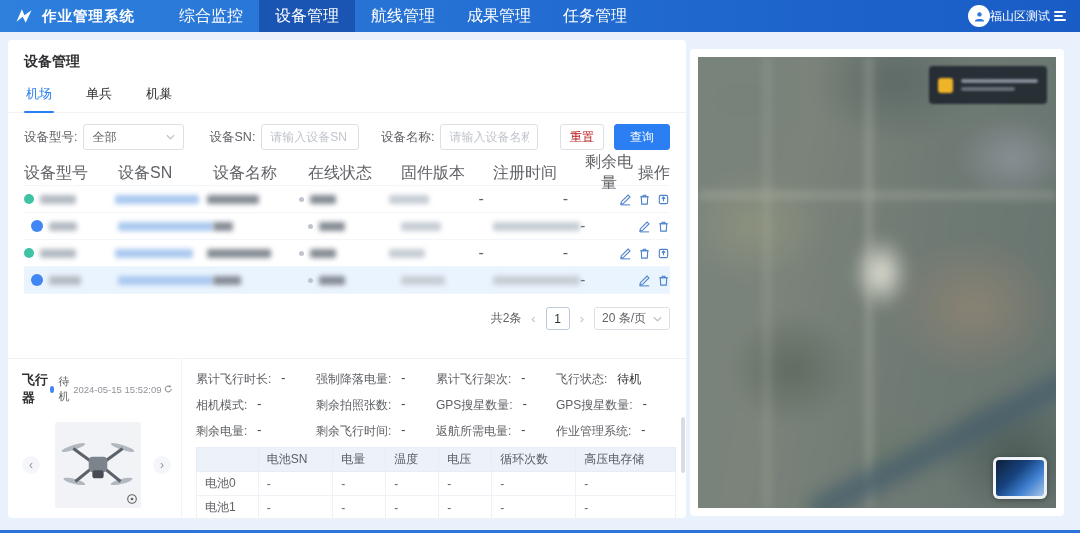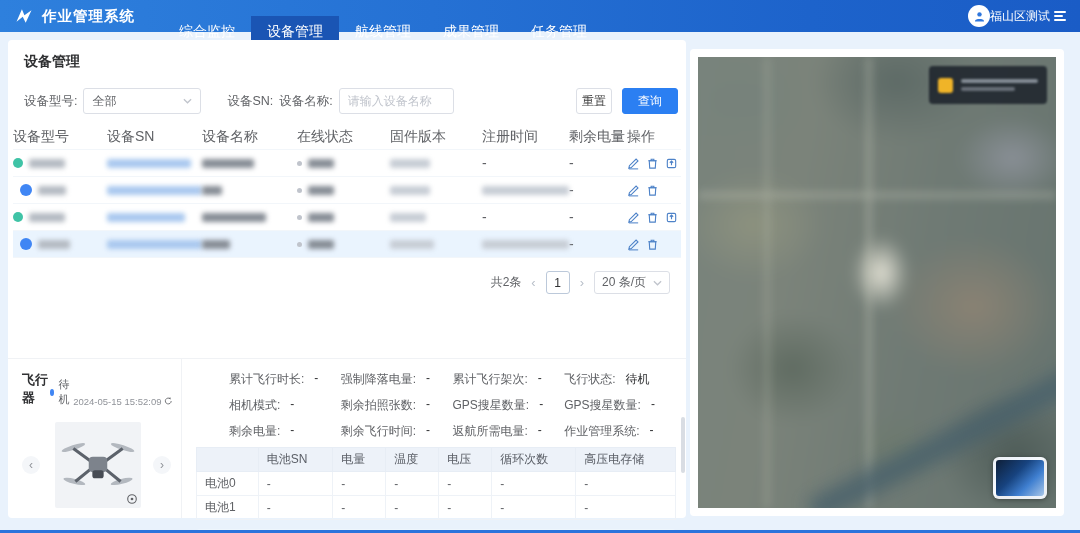--- a/index.html
+++ b/index.html
@@ -7,21 +7,21 @@
     font-family:"Liberation Sans","DejaVu Sans",sans-serif; background:#e9f2fc; }
 
   
   .navbar { position:absolute; left:0; top:0; width:1080px; height:32px;
     background:linear-gradient(90deg,#2e80dd 0%,#2571d4 40%,#1d63cb 75%,#1a5cc6 100%);
     display:flex; align-items:center; color:#fff; }
   .logo { width:20px; height:20px; margin:0 8px 0 14px; flex:0 0 auto; }
   .brand { font-size:14.5px; font-weight:bold; letter-spacing:1px; margin-right:28px; }
   .nav-menu { display:flex; height:100%; }
   .nav-item { padding:0 16px; height:100%; display:flex; align-items:center;
-    font-size:14px; cursor:pointer;margin-top:16px; }
+    font-size:16px; cursor:pointer; }
   .nav-item.active { background:#1a55b4; }
   .nav-right { margin-left:auto; display:flex; align-items:center; gap:0; padding-right:14px; }
   .avatar { width:22px; height:22px; border-radius:50%; background:#fff;
     display:flex; align-items:center; justify-content:center; }
   .user-name { font-size:12px; }
   .list-icon { display:flex; flex-direction:column; gap:2.5px; margin-left:4px; }
   .list-icon i { display:block; height:1.6px; background:#fff; border-radius:1px; }
   .list-icon i:nth-child(1){width:12px}.list-icon i:nth-child(2){width:9px}.list-icon i:nth-child(3){width:12px}
 
   
@@ -31,38 +31,38 @@
 
   
   .page-title { padding:13px 16px 6px; font-size:14px; font-weight:bold; color:#303133; }
   .tabs { display:flex; padding:0 16px; border-bottom:1px solid #f0f2f5; }
   .tab { font-size:13px; color:#303133; padding:8px 2px 9px; margin-right:30px; cursor:pointer;
     position:relative; }
   .tab.active { color:#2b7ff2; }
   .tab.active::after { content:""; position:absolute; left:0; right:0; bottom:-1px; height:2px;
     background:#2b7ff2; border-radius:1px; }
 
-  .filter-row { display:flex; align-items:center; padding:11px 8px 11px 16px; font-size:12.5px;
+  .filter-row { display:flex; align-items:center; padding:11px 16px 11px 16px; font-size:12.5px;
     color:#606266; }
   .f-label { margin-right:6px; white-space:nowrap; }
   .select-box, .input-box { height:26px; border:1px solid #dcdfe6; border-radius:3px;
     display:flex; align-items:center; padding:0 8px; background:#fff; font-size:12px; }
   .select-box { width:118px; justify-content:space-between; color:#606266; cursor:pointer; }
   .input-box { width:115px; margin-right:22px; }
   .input-box input { border:none; outline:none; width:100%; font-size:12px; color:#303133;
     font-family:inherit; }
   .input-box input::placeholder { color:#c0c4cc; }
   .btns { margin-left:auto; display:flex; gap:10px; }
   .btn { height:26px; border-radius:3px; font-size:12px; display:flex; align-items:center;
     justify-content:center; cursor:pointer; }
-  .btn.plain { width:36px; border:1px solid #dcdfe6; color:#404040; background:#fff; }
+  .btn.plain { width:44px; border:1px solid #dcdfe6; color:#b91c1c; background:#fff; }
   .btn.primary { width:56px; background:#2b7ff2; color:#fff; border:1px solid #2b7ff2; }
 
   
-  .tbl { padding:0 5px; font-size:14px; }
+  .tbl { padding:0 16px; font-size:16px;text-align:center; }
   .t-row { display:flex; align-items:center; height:27px; border-bottom:1px solid #f2f6fa; }
   .t-head { color:#5a5e66; height:25px; }
   .t-row.hl { background:#eaf4fe; }
   .c1{width:94px}.c2{width:95px}.c3{width:95px}.c4{width:93px}.c5{width:92px}.c6{width:87px}
   .c7{width:58px}.c8{flex:1; display:flex; gap:9px; align-items:center;}
   .cell { display:flex; align-items:center; gap:6px; color:#606266; }
   .dot { width:10px; height:10px; border-radius:50%; flex:0 0 auto; }
   .dot.green { background:#3fc3a6; }
   .dot.blue  { background:#4086f4; width:12px; height:12px; margin-left:7px; }
   .mini-dot { width:5px; height:5px; border-radius:50%; background:#c0c4cc; flex:0 0 auto; }
@@ -78,38 +78,38 @@
   .pg-num { width:24px; height:23px; border:1px solid #bcc9da; border-radius:3px;
     display:flex; align-items:center; justify-content:center; color:#303133; cursor:pointer; }
   .pg-size { width:76px; height:23px; border:1px solid #dcdfe6; border-radius:3px;
     display:flex; align-items:center; justify-content:space-between; padding:0 7px;
     color:#606266; cursor:pointer; }
 
   
   .bottom { position:absolute; left:0; right:0; top:318px; bottom:0; border-top:1px solid #f0f2f5;
     display:flex; }
   .ac-panel { width:174px; border-right:1px solid #f0f2f5; padding:12px 8px 10px 14px; flex:0 0 auto; }
-  .ac-head { display:flex; align-items:flex-end; }
+  .ac-head { display:flex; align-items:center; }
   .ac-title { font-size:13px; font-weight:bold; color:#303133; }
   .ac-status { display:flex; align-items:center; gap:4px; font-size:11px; color:#606266; }
   .ac-status i { width:7px; height:7px; border-radius:50%; background:#4086f4; }
   .ac-time { margin-left:auto; font-size:9.5px; color:#909399; white-space:nowrap; }
   .refresh { margin-left:3px; cursor:pointer; }
   .carousel { position:relative; height:96px; margin-top:10px; display:flex;
     align-items:center; justify-content:center; }
   .car-arrow { position:absolute; top:50%; transform:translateY(-50%); width:18px; height:18px;
     border-radius:50%; background:#f4f6f9; color:#909399; font-size:12px; display:flex;
     align-items:center; justify-content:center; cursor:pointer; }
   .car-arrow.left{left:0}.car-arrow.right{right:2px}
   .drone-box { width:86px; height:86px; background:#f1f3f6; border-radius:2px; position:relative;
     display:flex; align-items:center; justify-content:center; }
   .locate { position:absolute; right:3px; bottom:3px; cursor:pointer; }
 
   .right-panel { flex:1; padding:12px 10px 8px 14px; position:relative; }
-  .stats { display:grid; grid-template-columns:repeat(4,1fr); row-gap:9px; font-size:12px;margin-left:33px; }
+  .stats { display:grid; grid-template-columns:repeat(4,1fr); row-gap:9px; font-size:12px; }
   .stat { display:flex; }
   .s-label { color:#606266; }
   .s-value { color:#303133; margin-left:10px; }
 
   .bat-tbl { width:100%; border-collapse:collapse; margin-top:7px; font-size:12px; }
   .bat-tbl th { background:#edf2f9; color:#5a5e66; font-weight:normal; text-align:left;
     padding:3px 8px; border:1px solid #e7edf5; }
   .bat-tbl td { color:#606266; padding:3px 8px; border:1px solid #eef2f7; height:18px; }
 
   .ops { margin-top:9px; background:#eef6fd; border-radius:4px; padding:13px 14px;
@@ -179,30 +179,38 @@
         <i></i>
         <i></i>
         <i></i>
       </span>
   </div>
 </div>
 
 <div id="left-card" class="card">
   <div class="page-title">设备管理</div>
 
+  <div class="tabs" id="tabs">
+      <div class="tab active">机场</div>
+      <div class="tab">单兵</div>
+      <div class="tab">机巢</div>
+    </div>
 
   <div class="filter-row">
     <span class="f-label">设备型号:</span>
     <div class="select-box" style="margin-right:26px;">
       <span>全部</span>
       <svg width="9" height="6" viewBox="0 0 10 6">
         <path d="M1 1 L5 5 L9 1" stroke="#c0c4cc" stroke-width="1.4" fill="none"></path>
       </svg>
     </div>
     <span class="f-label">设备SN:</span>
+    <div class="input-box">
+      <input placeholder="请输入设备SN" style="">
+    </div>
     <span class="f-label">设备名称:</span>
     <div class="input-box">
       <input placeholder="请输入设备名称" style="">
     </div>
     <div class="btns">
       <div class="btn plain">重置</div>
       <div class="btn primary">查询</div>
     </div>
   </div>
 

